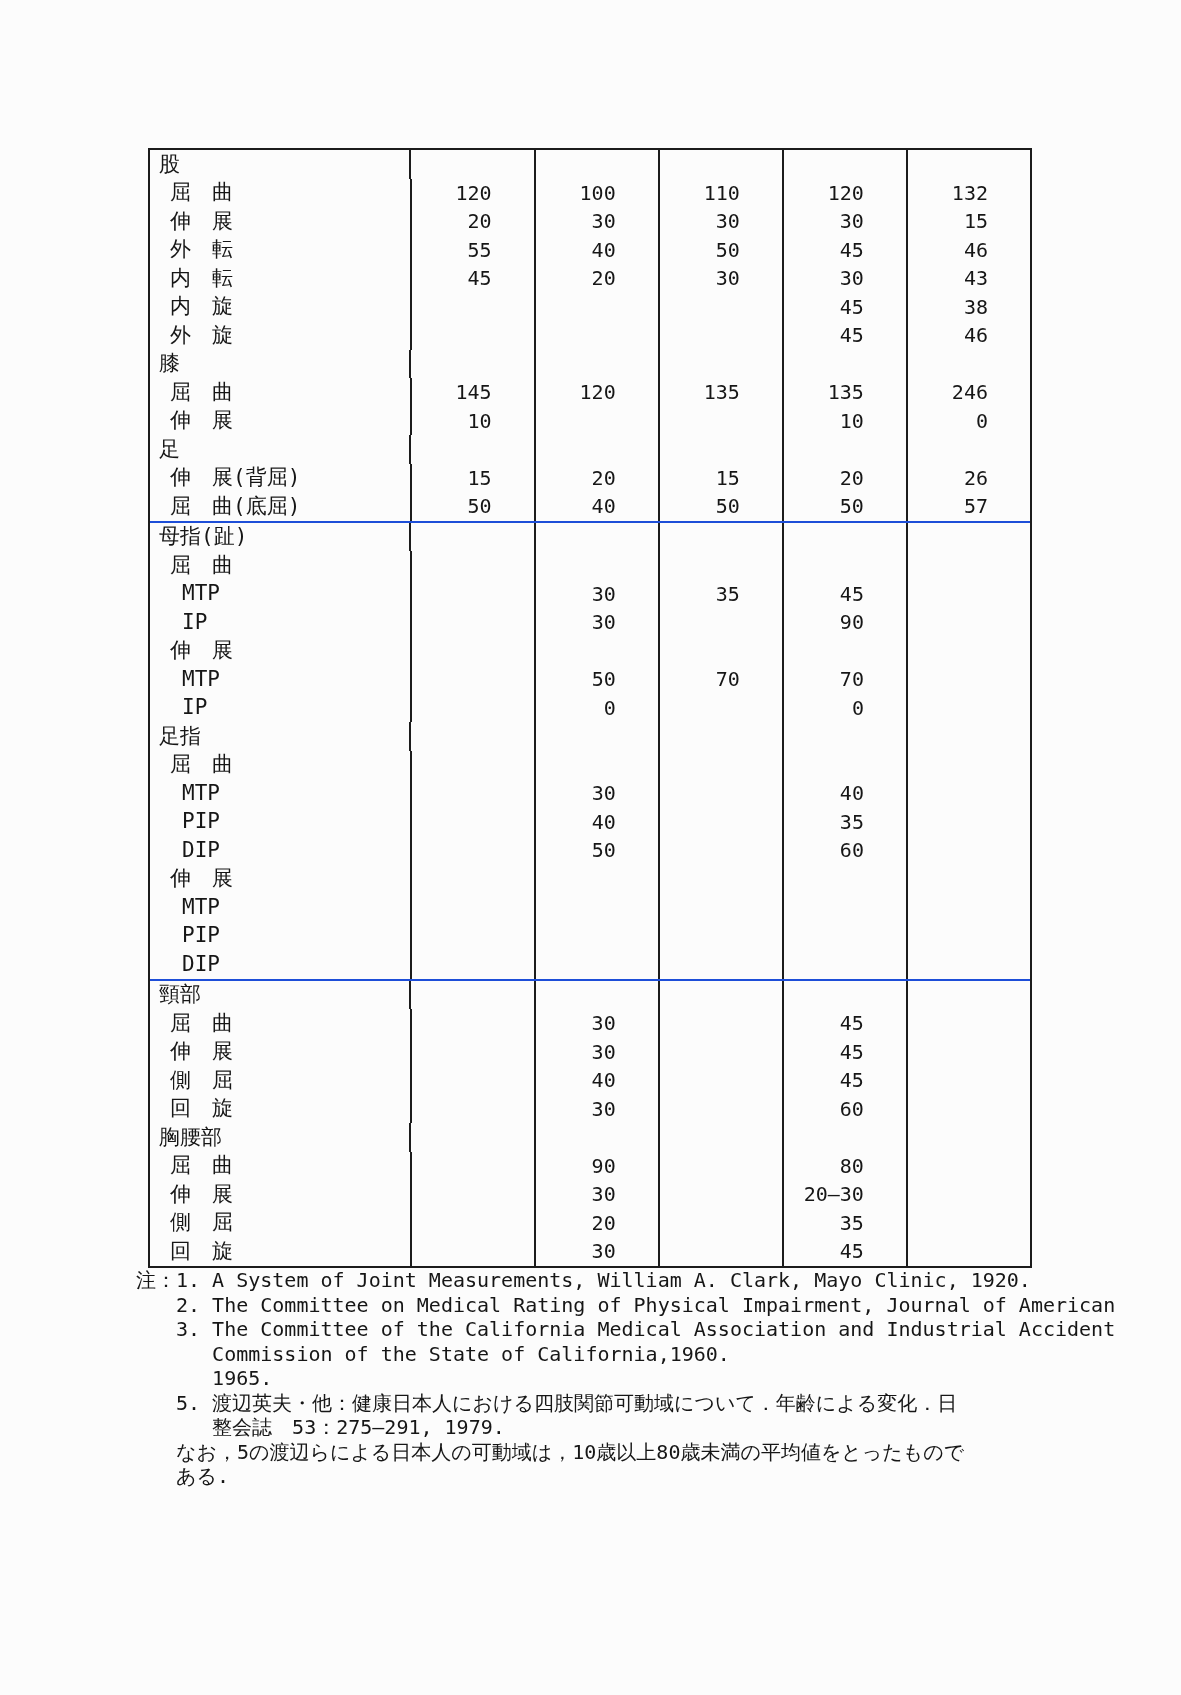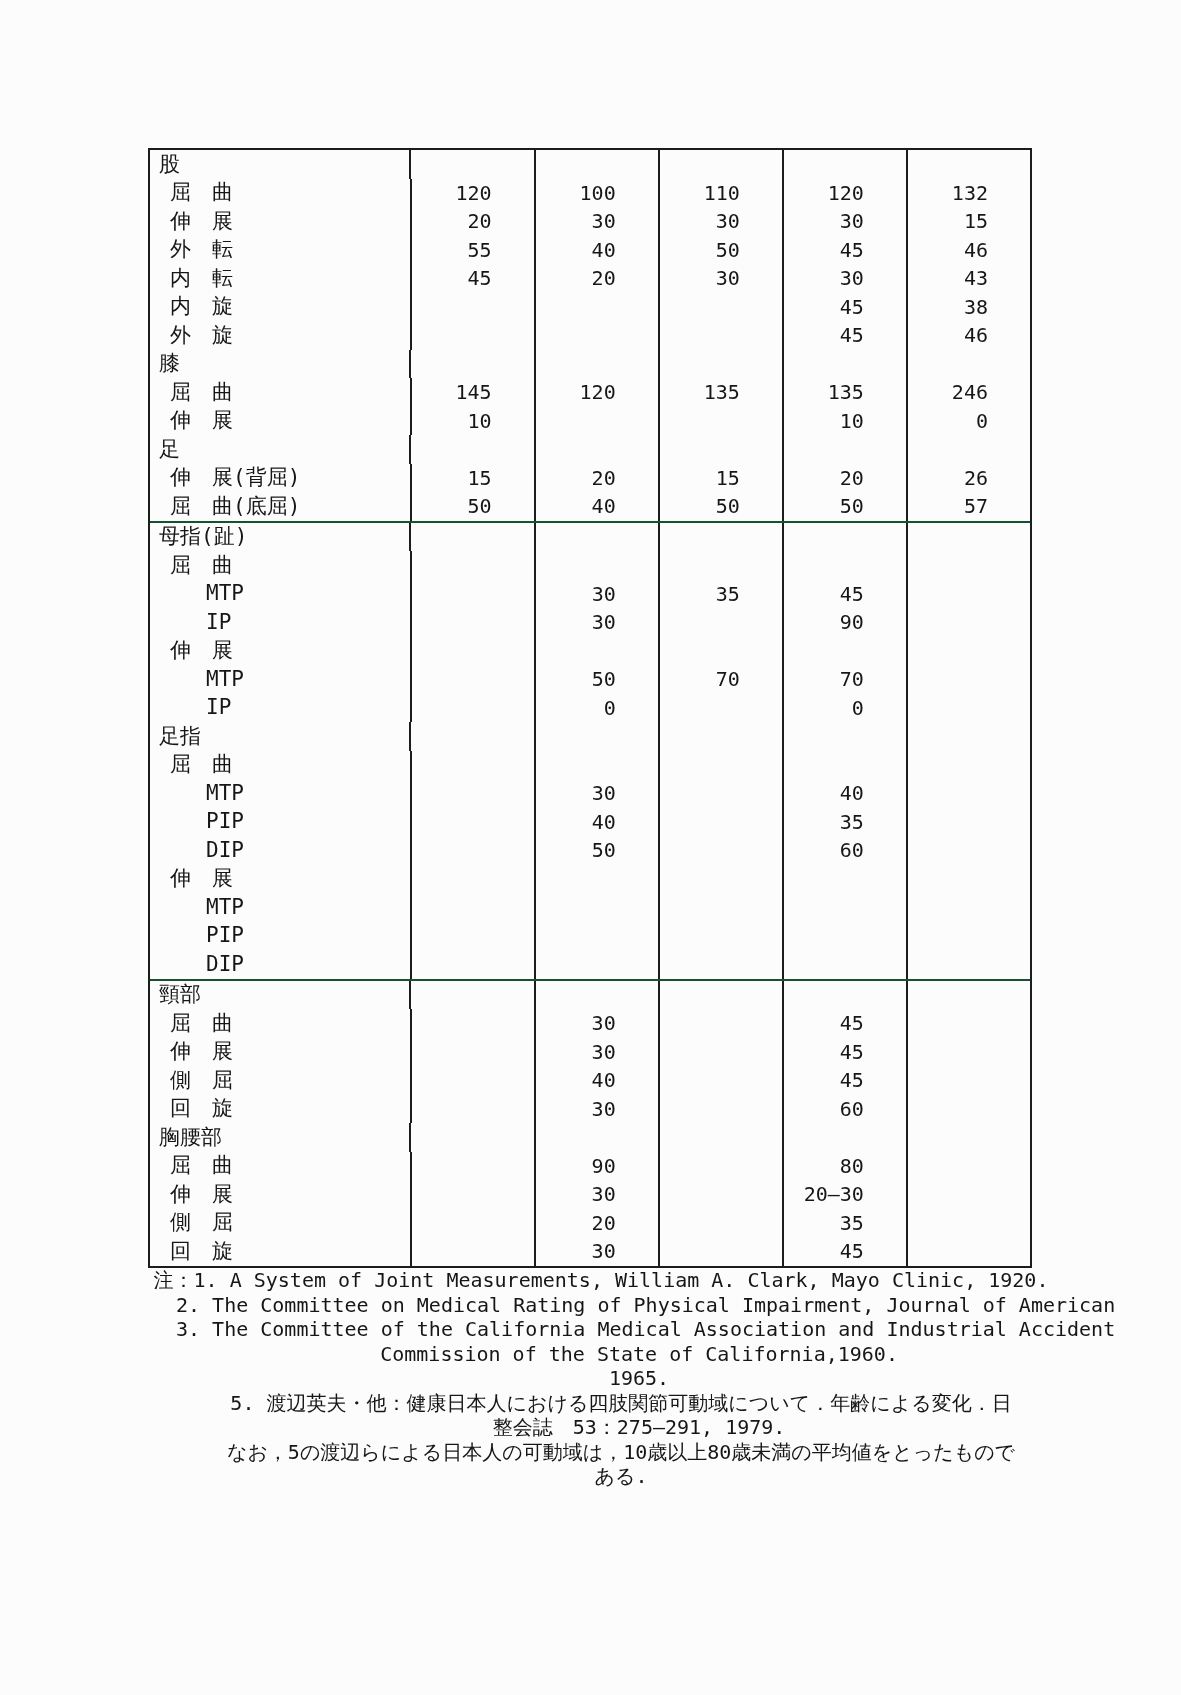--- a/index.html
+++ b/index.html
@@ -12,49 +12,48 @@
     overflow:hidden;
   }
   .rom-table {
     position:absolute;
     left:148px; top:148px;
     width:884px;
     border:2px solid #1c1c1c;
     box-sizing:border-box;
     background:#fcfcfc;
   }
-  .section { border-top:2px solid #14532d; }
+  .section { border-top:2px solid #1d4ed8; }
   .section:first-child { border-top:none; }
   .trow { display:flex; height:28.5px; }
   .cell { box-sizing:border-box; display:flex; align-items:center; overflow:visible; }
   .cell-label {
     width:261px;
     font-size:21px;
     white-space:pre;
     line-height:1;
   }
   .indent-0 { padding-left:9px; }
   .indent-1 { padding-left:20px; }
-  .indent-2 { padding-left:56px; }
+  .indent-2 { padding-left:32px; }
   .cell-val {
     width:124.6px;
     border-left:2px solid #1c1c1c;
     justify-content:flex-end;
     padding-right:42px;
     font-size:20px;
     white-space:pre;
     line-height:1;
   }
   .notes {
     position:absolute;
     left:136px; top:1268px;
     width:930px;
     font-size:20px;
     line-height:24.5px;
-    text-align:center;
   }
   .note-line { white-space:pre; height:24.5px; }
 </style>
 </head>
 <body>
 
 <div class="page">
   <div class="rom-table" id="rom-table">
       <div class="section">
         <div class="trow">

